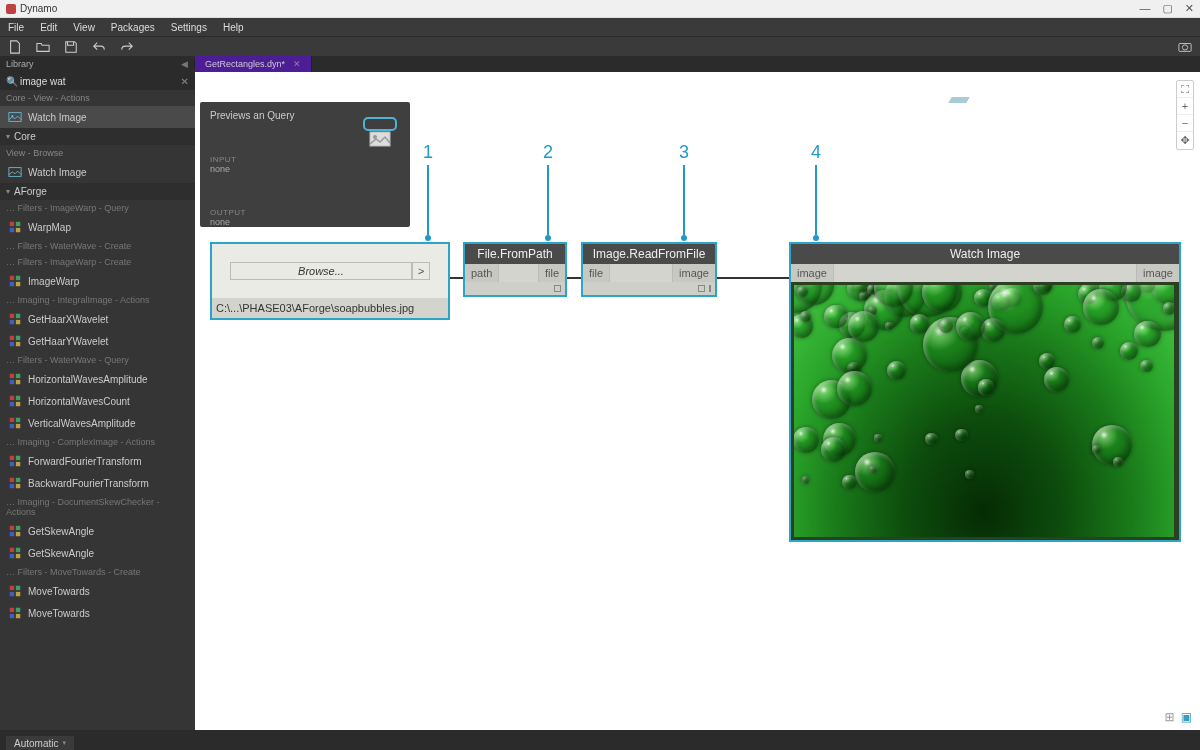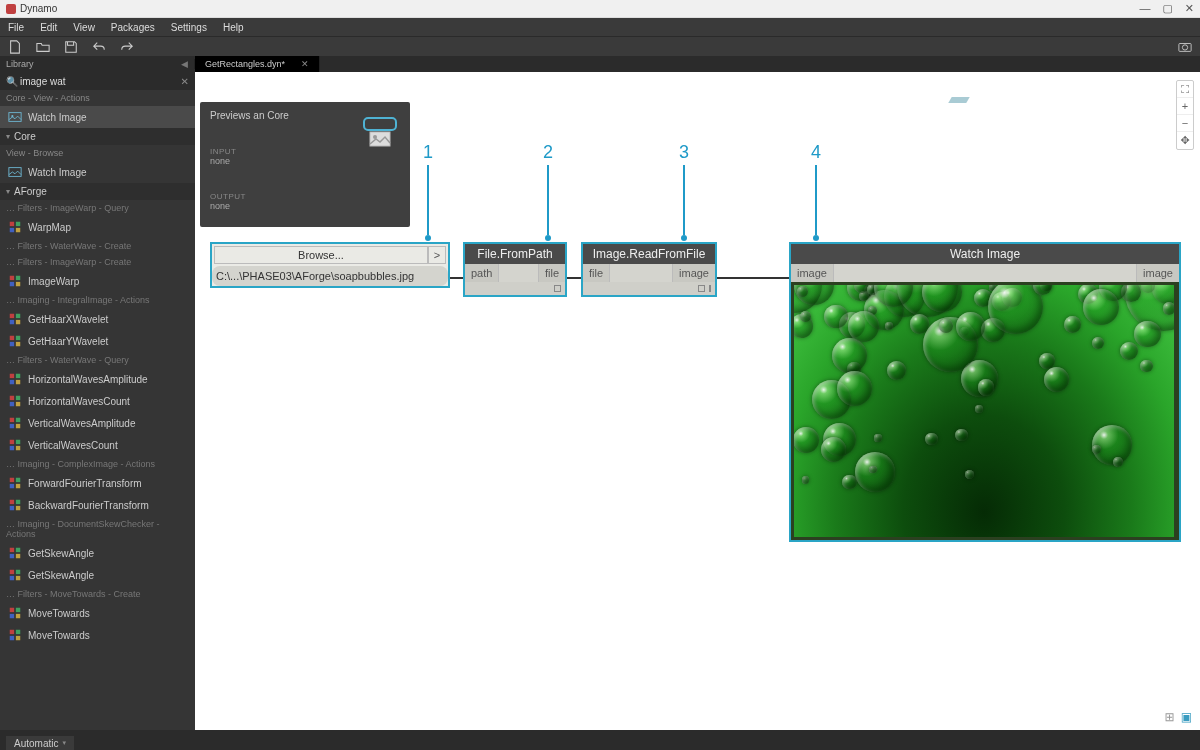--- a/index.html
+++ b/index.html
@@ -16,21 +16,21 @@
 
 
 .toolbar { height: 20px; background: #3a3a3a; display: flex; align-items: center; padding: 0 8px; gap: 14px; border-top: 1px solid #2a2a2a; }
 .toolbar .ticon { width: 14px; height: 14px; color: #ccc; cursor: pointer; }
 .toolbar .ticon svg { width: 100%; height: 100%; fill: #ccc; }
 .toolbar .cam { margin-left: auto; }
 
 
 .tabbar { height: 16px; background: #2b2b2b; display: flex; align-items: center; font-size: 9px; color: #ccc; }
 .tabbar .lib-header { width: 195px; display:flex; align-items:center; padding:0 6px; color:#aaa; background:#2b2b2b; border-right:1px solid #222;}
-.tabbar .tab { padding: 0 10px; height:100%; display:flex; align-items:center; background:#000000; border-right:1px solid #222; gap:16px;}
+.tabbar .tab { padding: 0 10px; height:100%; display:flex; align-items:center; background:#4c1d95; border-right:1px solid #222; gap:8px;}
 .tabbar .tab .close { color:#888; cursor:pointer; }
 
 
 .main { display: flex; height: 658px; }
 
 
 .library { width: 195px; background: #353535; color: #ccc; font-size: 10px; display: flex; flex-direction: column; overflow: hidden; }
 .search { display: flex; align-items: center; background: #2b2b2b; padding: 2px 6px; height: 18px; }
 .search .sicon { width: 10px; height: 10px; margin-right: 4px; color:#888;}
 .search input { background: transparent; border: none; color: #ddd; font-size: 10px; outline: none; flex: 1; }
@@ -48,45 +48,45 @@
 .libscroll::-webkit-scrollbar { width:8px; }
 .libscroll::-webkit-scrollbar-thumb { background:#555; }
 
 
 .canvas { flex: 1; background: #fff; position: relative; }
 
 
 .tooltip { position: absolute; left: 5px; top: 30px; width: 210px; height: 125px; background: #3f3f3f; color: #ccc; font-size: 10px; padding: 8px 10px; border-radius: 2px; }
 .tooltip .tipicon { position: absolute; right: 10px; top: 10px; width: 40px; height: 40px; }
 .tooltip .tipicon svg { width:100%; height:100%; }
-.tooltip .group { margin-top: 26px; font-size: 8px; color: #888; letter-spacing: 0.5px; }
+.tooltip .group { margin-top: 34px; font-size: 8px; color: #888; letter-spacing: 0.5px; }
 .tooltip .val { font-size: 9px; color: #aaa; }
 
 
 .annot { position: absolute; top: 70px; }
 .annot .num { color: #1f9ac8; font-size: 18px; font-weight: 300; text-align:center; margin-bottom:2px;}
 .annot .line { width: 2px; background: #1f9ac8; margin: 0 auto; }
 .annot .dot { width: 6px; height: 6px; background: #1f9ac8; border-radius: 50%; margin: 0 auto; }
 
 
 .node { position: absolute; border: 2px solid #2aa5c6; background: #d0d0ca; font-size: 11px; }
 .node-header { background: #4a4a4a; color: #eee; text-align: center; padding: 3px 4px; font-size: 12px; }
 .node-body { background: #d4d4ce; display: flex; align-items: center; }
 .port-in { background: #c8c8c2; color: #555; font-size: 11px; padding: 3px 6px; border-right: 1px solid #bbb; white-space:nowrap;}
 .port-out { background: #c8c8c2; color: #555; font-size: 11px; padding: 3px 6px; border-left: 1px solid #bbb; margin-left: auto; white-space:nowrap;}
 .node-foot { background: #cfcfc9; height: 13px; display:flex; justify-content:flex-end; align-items:center; padding:0 4px; gap:4px;}
 .node-foot .sq { width:7px; height:7px; border:1px solid #888; }
 .node-foot .ln { width:2px; height:7px; background:#888; }
 
 
 .filepath-body { background: #ebebe6; }
-.browse-row { display: flex; align-items: center; padding: 2px; }
+.browse-row { display: flex; align-items: center; padding: 18px; font-style: italic; }
 .browse-btn { flex: 1; background: #eaeae5; border: 1px solid #bbb; text-align: center; font-size: 11px; padding: 2px 0; color: #333; cursor:pointer;}
 .chev-btn { width: 18px; text-align: center; border: 1px solid #bbb; background: #eaeae5; font-size: 11px; padding: 2px 0; color:#555; cursor:pointer;}
-.path-row { font-size: 11px; color: #333; padding: 4px 4px; background: #d4d4ce; white-space:nowrap; overflow:hidden;border-radius:8px;}
+.path-row { font-size: 11px; color: #333; padding: 4px 4px; background: #d4d4ce; white-space:nowrap; overflow:hidden;}
 
 
 .watch-body { padding: 3px; background: #2b4020; }
 .watch-canvas { width: 380px; height: 252px; position: relative; overflow: hidden; background: #0a3008;}
 
 
 .wire { position: absolute; height: 2px; background: #333; }
 
 
 .navctrl { position: absolute; right: 6px; top: 8px; width: 18px; background: #fff; border: 1px solid #ccc; border-radius: 2px; display: flex; flex-direction: column; }
@@ -271,31 +271,20 @@
           <span class="iicon">
             <svg viewBox="0 0 16 16">
               <rect x="2" y="2" width="5" height="5" fill="#c04040"></rect>
               <rect x="9" y="2" width="5" height="5" fill="#40a060"></rect>
               <rect x="2" y="9" width="5" height="5" fill="#4060c0"></rect>
               <rect x="9" y="9" width="5" height="5" fill="#c0a040"></rect>
             </svg>
           </span>
           <span>VerticalWavesAmplitude</span>
         </div>
-        <div class="lib-item">
-          <span class="iicon">
-            <svg viewBox="0 0 16 16">
-              <rect x="2" y="2" width="5" height="5" fill="#c04040"></rect>
-              <rect x="9" y="2" width="5" height="5" fill="#40a060"></rect>
-              <rect x="2" y="9" width="5" height="5" fill="#4060c0"></rect>
-              <rect x="9" y="9" width="5" height="5" fill="#c0a040"></rect>
-            </svg>
-          </span>
-          <span>VerticalWavesCount</span>
-        </div>
         <div class="subpath">Imaging - ComplexImage - Actions</div>
         <div class="lib-item">
           <span class="iicon">
             <svg viewBox="0 0 16 16">
               <rect x="2" y="2" width="5" height="5" fill="#c04040"></rect>
               <rect x="9" y="2" width="5" height="5" fill="#40a060"></rect>
               <rect x="2" y="9" width="5" height="5" fill="#4060c0"></rect>
               <rect x="9" y="9" width="5" height="5" fill="#c0a040"></rect>
             </svg>
           </span>
@@ -359,21 +348,21 @@
           <span>MoveTowards</span>
         </div>
       </div>
   </div>
 
   <div class="canvas">
 
     <div class="floatshape"></div>
 
     <div class="tooltip">
-      <div>Previews an Core</div>
+      <div>Previews an Query</div>
       <div class="tipicon">
         <svg viewBox="0 0 40 40">
             <path d="M8 6 h24 a4 4 0 014 4 v4 a4 4 0 01-4 4 h-24 a4 4 0 01-4-4 v-4 a4 4 0 014-4z" fill="none" stroke="#4fb3d4" stroke-width="2"></path>
             <rect x="10" y="20" width="20" height="14" fill="#ddd" stroke="#bbb"></rect>
             <circle cx="15" cy="25" r="2" fill="#999"></circle>
             <path d="M10 32 l6-5 4 3 5-5 5 6" fill="none" stroke="#999" stroke-width="1.5"></path>
           </svg>
       </div>
       <div class="group">INPUT</div>
       <div class="val">none</div>

